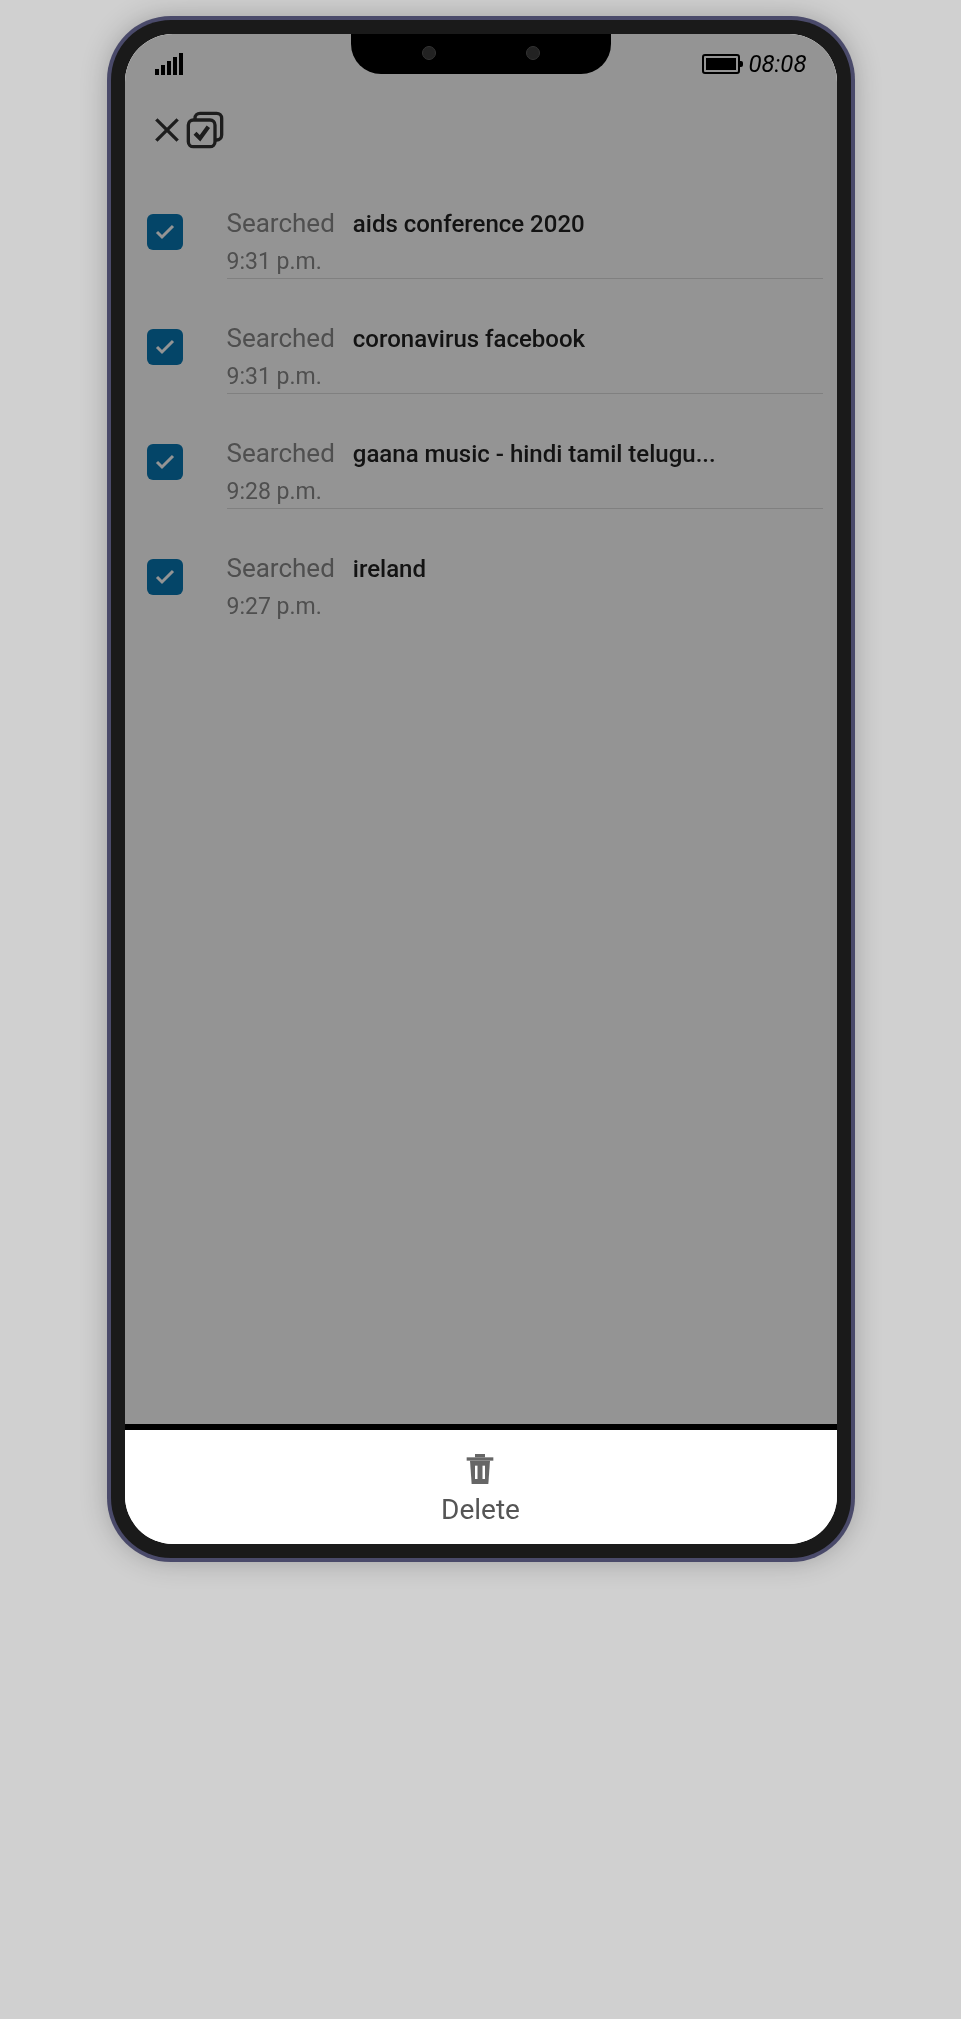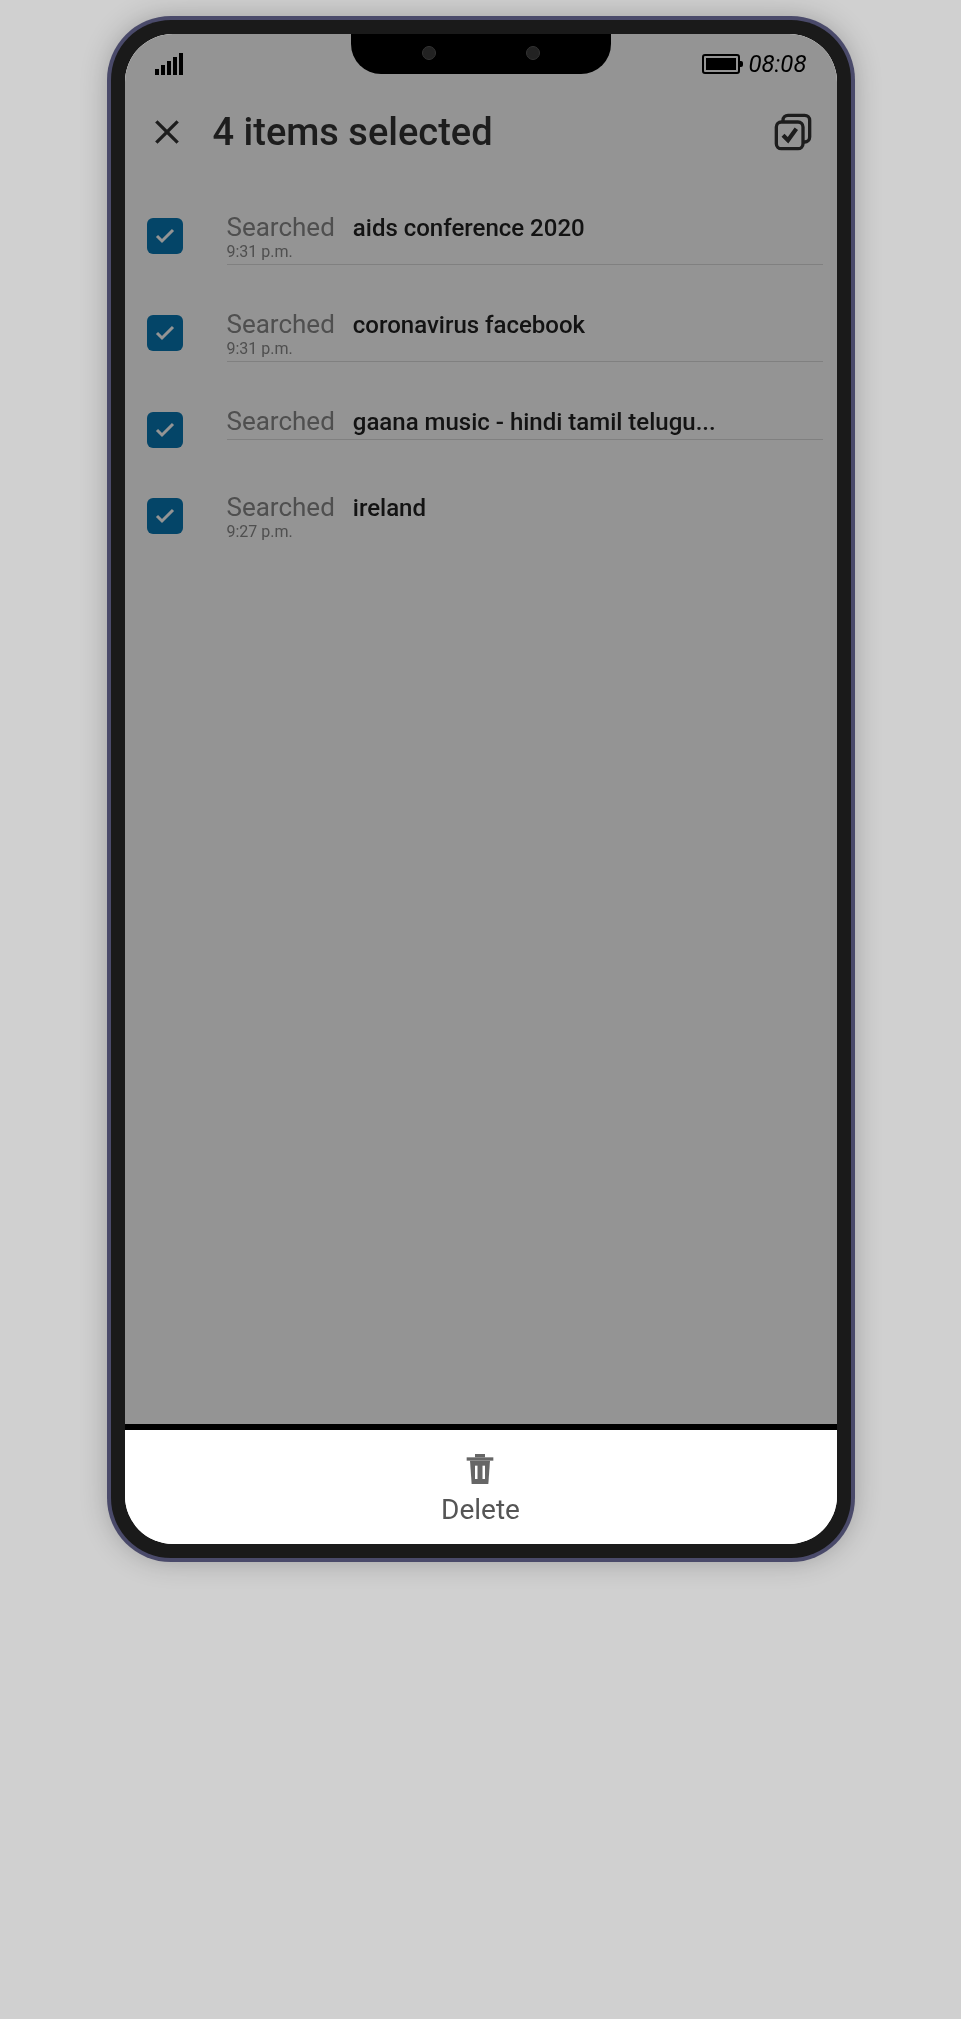--- a/index.html
+++ b/index.html
@@ -216,22 +216,23 @@
     .item-query {
       font-size: 24px;
       font-weight: 500;
       color: #222;
       flex: 1;
       overflow: hidden;
       text-overflow: ellipsis;
       white-space: nowrap;
     }
     .item-time {
-      font-size: 16px;
+      font-size: 23px;
       color: #888;
+      margin-top: 10px;
     }
     .bottom-bar {
       position: absolute;
       bottom: 0;
       left: 0;
       right: 0;
       height: 120px;
       background: #fff;
       display: flex;
       flex-direction: column;
@@ -283,21 +284,20 @@
       </div>
     </div>
 
     <div class="header">
       <div class="close-icon">
         <svg viewBox="0 0 24 24" fill="none" stroke="#333" stroke-width="2.5">
           <line x1="4" y1="4" x2="20" y2="20"></line>
           <line x1="20" y1="4" x2="4" y2="20"></line>
         </svg>
       </div>
-      <div class="header-title">4 items selected</div>
       <div class="select-all-icon">
         <svg viewBox="0 0 24 24" fill="none" stroke="#333" stroke-width="2">
           <rect x="6" y="2" width="16" height="16" rx="3"></rect>
           <rect x="2" y="6" width="16" height="16" rx="3" fill="#fff"></rect>
           <polyline points="6,14 9,17 14,10" stroke="#333" stroke-width="2.5"></polyline>
         </svg>
       </div>
     </div>
 
 
@@ -336,20 +336,21 @@
         <div class="checkbox">
           <svg viewBox="0 0 24 24" fill="none" stroke="#fff" stroke-width="3">
               <polyline points="4,12 9,17 20,6"></polyline>
             </svg>
         </div>
         <div class="item-content">
           <div class="item-top">
             <span class="item-type">Searched</span>
             <span class="item-query">gaana music - hindi tamil telugu...</span>
           </div>
+          <div class="item-time">9:28 p.m.</div>
         </div>
       </div>
 
       <div class="history-item">
         <div class="checkbox">
           <svg viewBox="0 0 24 24" fill="none" stroke="#fff" stroke-width="3">
               <polyline points="4,12 9,17 20,6"></polyline>
             </svg>
         </div>
         <div class="item-content">

